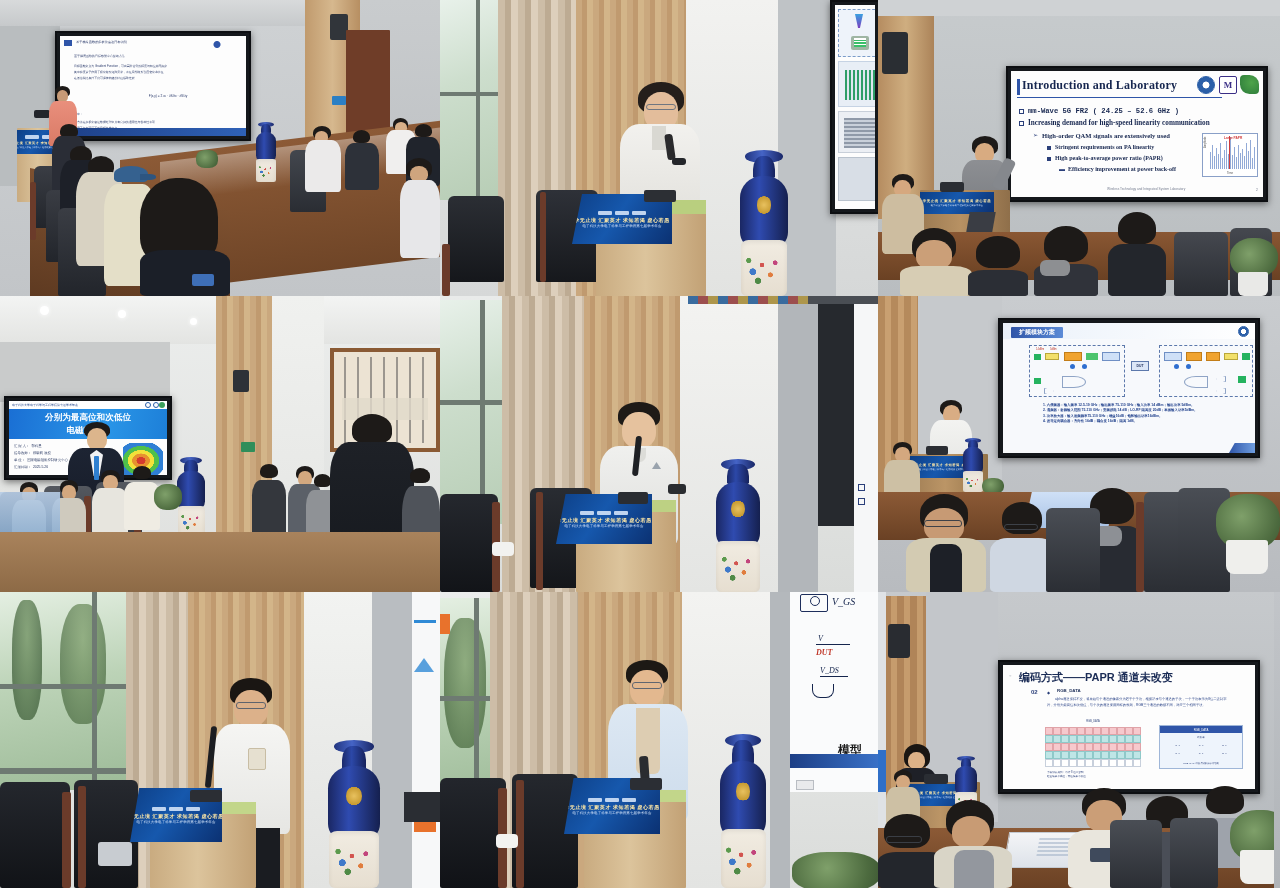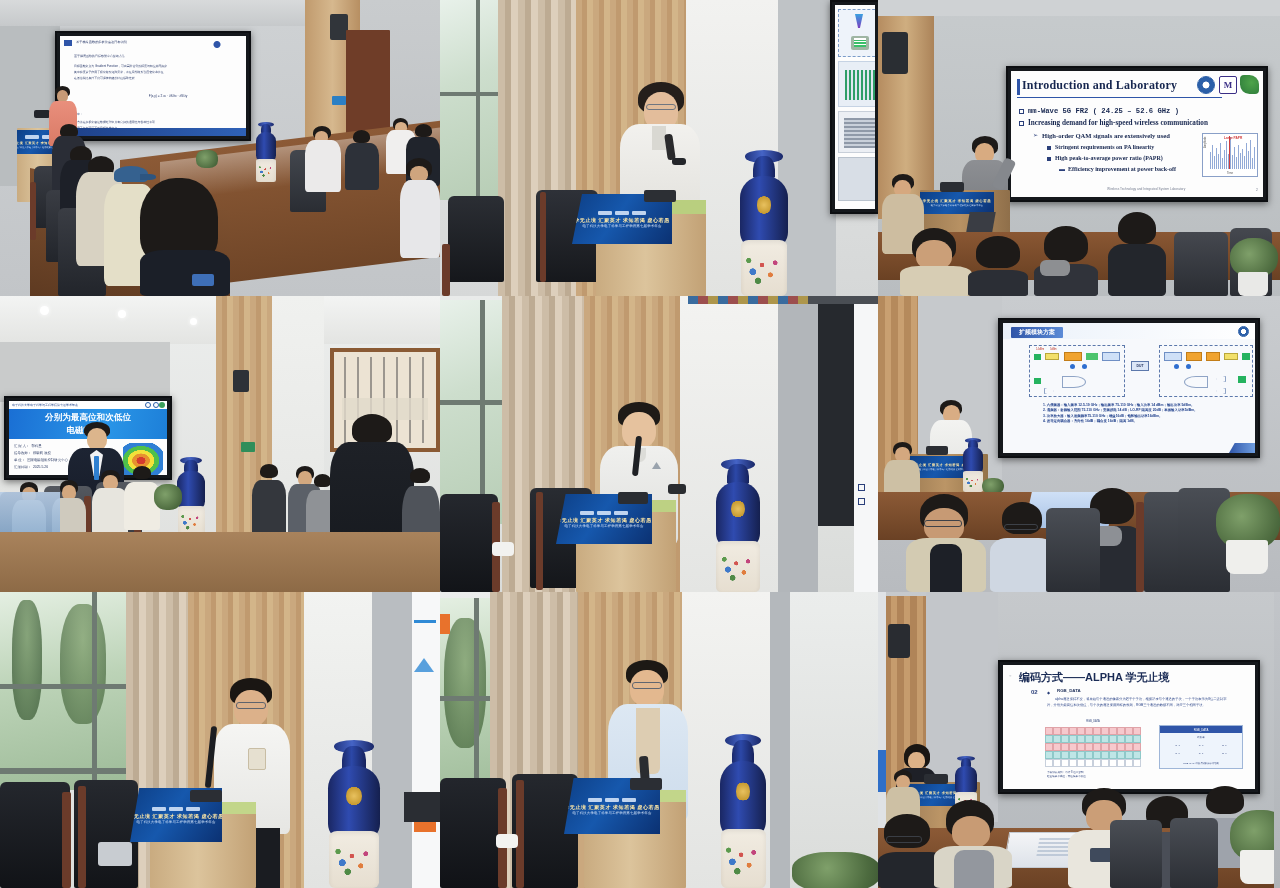--- a/index.html
+++ b/index.html
@@ -275,21 +275,21 @@
         <div style="position:absolute;right:48px;top:5px;width:18px;height:18px;border-radius:50%;background:radial-gradient(circle,#fff 0 30%,#2b5fa8 32% 70%,#fff 72%);border:1px solid #2b5fa8;"></div>
         <div style="position:absolute;right:26px;top:5px;width:18px;height:18px;background:#fff;border:1.5px solid #3b2f86;border-radius:2px;display:flex;align-items:center;justify-content:center;font-size:9px;font-weight:bold;color:#3b2f86;font-family:'Liberation Serif',serif;">M</div>
         <div style="position:absolute;right:4px;top:4px;width:19px;height:19px;background:radial-gradient(circle at 60% 40%,#4ea34a,#2c7a3a);border-radius:4px 50% 4px 50%;"></div>
 
         <div style="position:absolute;left:8px;top:36px;display:flex;align-items:flex-start;gap:4px;">
           <span style="display:inline-block;width:5px;height:5px;border:1px solid #2a3f7a;margin-top:2px;"></span>
           <span style="font-size:7.2px;font-weight:bold;color:#16264f;font-family:Liberation Mono, monospace;white-space:nowrap;">mm-Wave 5G FR2 ( 24.25 – 52.6 GHz )</span>
         </div>
         <div style="position:absolute;left:8px;top:48px;display:flex;align-items:flex-start;gap:4px;">
           <span style="display:inline-block;width:5px;height:5px;border:1px solid #2a3f7a;margin-top:2px;"></span>
-          <span style="font-size:7.2px;font-weight:bold;color:#16264f;font-family:'Liberation Serif',serif;white-space:nowrap;">Increasing demand for high-speed wireless communication</span>
+          <span style="font-size:7.2px;font-weight:bold;color:#16264f;font-family:'Liberation Serif',serif;white-space:nowrap;">Increasing demand for high-speed linearity communication</span>
         </div>
         <div style="position:absolute;left:22px;top:61px;display:flex;align-items:flex-start;gap:4px;">
           <span style="font-size:6px;color:#2a3f7a;line-height:1;">➢</span>
           <span style="font-size:6.6px;font-weight:bold;color:#16264f;font-family:'Liberation Serif',serif;white-space:nowrap;">High-order QAM signals are extensively used</span>
         </div>
         <div style="position:absolute;left:36px;top:73px;display:flex;align-items:flex-start;gap:4px;">
           <span style="display:inline-block;width:4px;height:4px;background:#2a3f7a;margin-top:2px;"></span>
           <span style="font-size:6px;font-weight:bold;color:#16264f;font-family:'Liberation Serif',serif;white-space:nowrap;">Stringent requirements on PA linearity</span>
         </div>
         <div style="position:absolute;left:36px;top:84px;display:flex;align-items:flex-start;gap:4px;">
@@ -745,20 +745,34 @@
     <div class="window" style="left:0;top:6px;width:52px;height:212px;background:linear-gradient(170deg,#e4efe2,#bcd3b7 45%,#9cba97);">
       <div style="position:absolute;left:4px;top:20px;width:42px;height:130px;background:radial-gradient(ellipse at 50% 35%,#7b9c68,#4a6b40 75%);opacity:.75;border-radius:42%;"></div>
     </div>
     <div class="winframe" style="left:0;top:104px;width:52px;height:5px;"></div>
     <div class="winframe" style="left:34px;top:6px;width:5px;height:212px;"></div>
     <div class="curtain" style="left:50px;top:0;width:88px;height:296px;"></div>
     <div class="woodv" style="left:138px;top:0;width:104px;height:296px;"></div>
     <div class="wall" style="left:242px;top:0;width:88px;height:296px;background:linear-gradient(#f3f3f1,#e3e4e2);"></div>
     <div style="position:absolute;left:0;top:22px;width:10px;height:20px;background:#e8722c;"></div>
 
+    <div style="position:absolute;left:348px;top:0;width:92px;height:200px;background:#fafbfc;border-left:2px solid #2b2e34;">
+      <div style="position:absolute;left:10px;top:2px;width:28px;height:18px;border:1px solid #1d2e5c;border-radius:2px;"></div>
+      <div style="position:absolute;left:20px;top:4px;width:10px;height:10px;border:1px solid #1d2e5c;border-radius:50%;"></div>
+      <div style="position:absolute;left:42px;top:4px;font-size:10px;font-style:italic;font-family:'Liberation Serif',serif;color:#15254d;">V_GS</div>
+      <div style="position:absolute;left:26px;top:52px;width:34px;height:1px;background:#15254d;"></div>
+      <div style="position:absolute;left:28px;top:42px;font-size:8px;font-style:italic;font-family:'Liberation Serif',serif;color:#15254d;">V</div>
+      <div style="position:absolute;left:26px;top:56px;font-size:8px;font-weight:bold;font-style:italic;color:#c0392b;font-family:'Liberation Serif',serif;">DUT</div>
+      <div style="position:absolute;left:30px;top:84px;width:28px;height:1px;background:#15254d;"></div>
+      <div style="position:absolute;left:30px;top:74px;font-size:8px;font-style:italic;font-family:'Liberation Serif',serif;color:#15254d;">V_DS</div>
+      <div style="position:absolute;left:22px;top:92px;width:22px;height:14px;border:1px solid #15254d;border-top:none;border-radius:0 0 8px 8px;"></div>
+      <div style="position:absolute;left:48px;top:150px;font-size:12px;font-weight:bold;color:#1a1a1a;">模型</div>
+      <div style="position:absolute;left:0;right:0;bottom:24px;height:14px;background:linear-gradient(90deg,#1d3f86,#3a72c8);"></div>
+      <div style="position:absolute;left:6px;bottom:2px;width:18px;height:10px;background:#e9eaec;border:1px solid #b9bdc3;"></div>
+    </div>
     <div style="position:absolute;left:330px;top:0;width:20px;height:296px;background:#b4b8bc;"></div>
 
     <div class="chair" style="left:0;top:186px;width:66px;height:110px;background:linear-gradient(#23262c,#101216);"></div>
     <div class="chair-wood" style="left:58px;top:196px;width:9px;height:100px;"></div>
     <div class="chair" style="left:72px;top:182px;width:66px;height:114px;background:linear-gradient(#25282e,#121418);"></div>
     <div class="chair-wood" style="left:76px;top:188px;width:8px;height:108px;"></div>
     <div style="position:absolute;left:56px;top:242px;width:22px;height:14px;background:#f3f3f1;border-radius:4px;"></div>
 
     <div class="person" style="left:168px;top:68px;width:80px;height:228px;">
       <div class="hair" style="left:18px;top:0;width:42px;height:26px;background:#1d1915;"></div>
@@ -800,21 +814,21 @@
     <div class="wall" style="inset:0;background:linear-gradient(#c6c9cc,#b4b8bc);"></div>
     <div class="woodv" style="left:6px;top:4px;width:42px;height:206px;background:repeating-linear-gradient(90deg,#b08458 0 7px,#c69c6d 7px 13px);"></div>
     <div style="position:absolute;left:0;top:0;width:8px;height:296px;background:#dfe2e5;"></div>
     <div style="position:absolute;left:0;top:158px;width:8px;height:42px;background:#2f6fc8;"></div>
     <div style="position:absolute;left:10px;top:32px;width:22px;height:34px;background:#292c31;border-radius:3px;"></div>
     <div class="wall" style="left:48px;top:0;width:72px;height:230px;background:#c3c6ca;"></div>
 
     <div class="screen-frame" style="left:120px;top:68px;width:262px;height:134px;">
       <div class="screen">
         <div style="position:absolute;left:6px;top:8px;font-size:4px;color:#8d93a0;">○</div>
-        <div style="position:absolute;left:16px;top:5px;font-size:11px;font-weight:bold;color:#1b2c56;white-space:nowrap;">编码方式——ALPHA 学无止境</div>
+        <div style="position:absolute;left:16px;top:5px;font-size:11px;font-weight:bold;color:#1b2c56;white-space:nowrap;">编码方式——PAPR 通道未改变</div>
         <div style="position:absolute;left:28px;top:24px;font-size:6px;font-weight:bold;color:#2a3f7a;">02</div>
         <div style="position:absolute;left:44px;top:25px;font-size:4px;color:#2a3f7a;">◆</div>
         <div style="position:absolute;left:54px;top:23px;font-size:4.4px;font-weight:bold;color:#1b2c56;">RGB_DATA</div>
         <div style="position:absolute;left:44px;top:32px;right:28px;font-size:3.3px;line-height:1.7;color:#2b4488;text-indent:8px;">alpha通道保持不变，将原始每个通道的像素分为若干个子块，根据记录每个通道的子块，一个子块表示为8位二进制字符，分别为最高位和次低位，每个块的通道使用同样的规则，RGB三个通道的数据不同，对应三个相同子块。</div>
 
         <div style="position:absolute;left:42px;top:62px;width:96px;height:40px;">
           <div style="position:absolute;left:0;right:0;top:-7px;text-align:center;font-size:2.6px;color:#2a3f7a;">RGB_DATA</div>
           <div style="position:absolute;left:0;top:0;display:grid;grid-template-columns:repeat(12,8px);grid-auto-rows:8px;">
             <i style="background:#f6c9cd;border:.3px solid #e0a3a8;"></i>
               <i style="background:#f6c9cd;border:.3px solid #e0a3a8;"></i>

